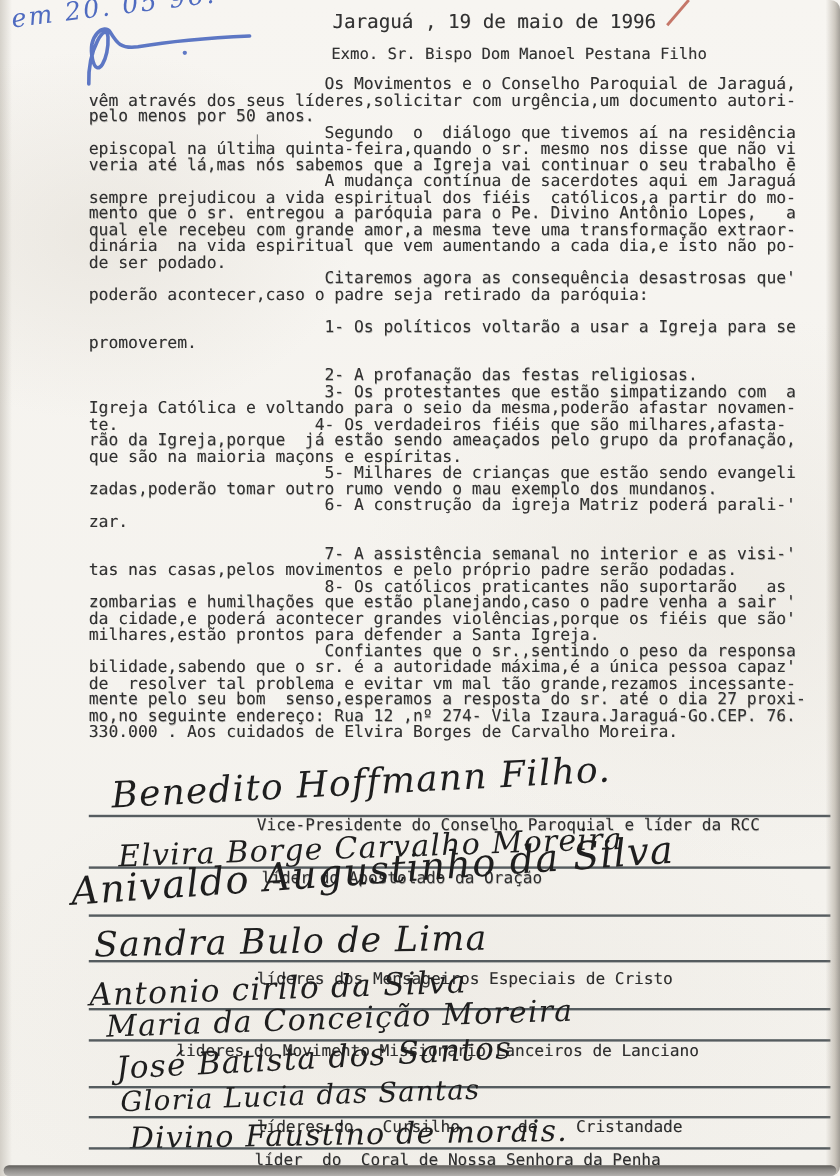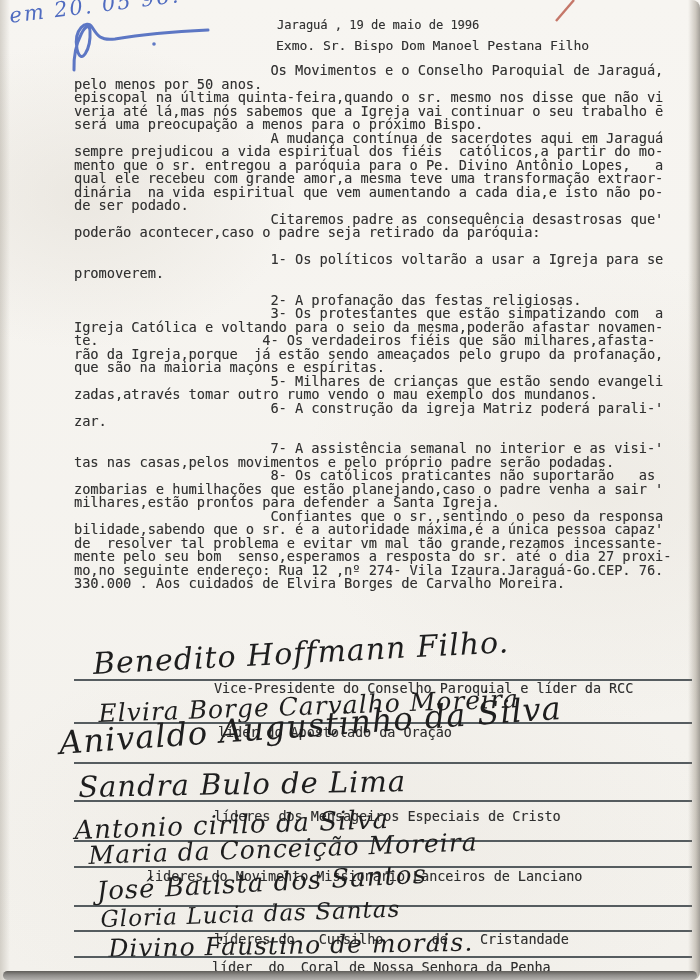--- a/index.html
+++ b/index.html
@@ -7,21 +7,21 @@
     position:absolute; left:0; top:0; width:700px; height:980px; overflow:hidden;
     background:
       radial-gradient(ellipse 300px 220px at 12% 20%, rgba(214,208,197,0.35), transparent 70%),
       radial-gradient(ellipse 420px 320px at 86% 50%, rgba(222,217,207,0.30), transparent 72%),
       radial-gradient(ellipse 520px 280px at 48% 86%, rgba(226,221,212,0.30), transparent 75%),
       linear-gradient(#f7f5f1, #f3f1ec);
     font-family:"DejaVu Sans Mono", monospace;
     color:#313131;
   }
   .typed{ text-shadow:0.3px 0.3px 0 rgba(45,45,45,0.35); }
-  .date-line{ position:absolute; left:277px; top:18px;  font-size:12px; white-space:pre;}
+  .date-line{ position:absolute; left:277px; top:8px;  font-size:16px; white-space:pre;}
   .recipient-line{ position:absolute; left:276px; top:38px; font-size:13px; white-space:pre;}
   .body-lines{ position:absolute; left:74px; top:64px; width:626px; }
   .tline{ height:13.5px; line-height:13.5px; font-size:13.6px; white-space:pre; }
   .annotation{
     position:absolute; left:8px; top:4px; color:#4f6bc0;
     font-family:"DejaVu Serif", serif; font-style:italic;
     font-size:21px; letter-spacing:2px; transform:rotate(-7deg); transform-origin:left top;
   }
   .flourish{ position:absolute; left:58px; top:14px; }
   .red-mark{ position:absolute; left:550px; top:0px; }
@@ -54,51 +54,53 @@
     <line x1="24" y1="0" x2="6" y2="21" stroke="#b95848" stroke-width="2.4" opacity="0.8"></line>
   </svg>
 
   <div class="date-line typed">Jaraguá , 19 de maio de 1996</div>
   <div class="recipient-line typed">Exmo. Sr. Bispo Dom Manoel Pestana Filho</div>
 
   <div class="stray-mark"></div>
 
   <div class="body-lines typed">
       <div class="tline">                        Os Movimentos e o Conselho Paroquial de Jaraguá,</div>
+      <div class="tline">vêm através dos seus líderes,solicitar com urgência,um documento autori-</div>
       <div class="tline">pelo menos por 50 anos.</div>
+      <div class="tline">                        Segundo  o  diálogo que tivemos aí na residência</div>
       <div class="tline">episcopal na última quinta-feira,quando o sr. mesmo nos disse que não vi</div>
       <div class="tline">veria até lá,mas nós sabemos que a Igreja vai continuar o seu trabalho ē</div>
-      <div class="tline">será uma preocupação a menos para o próximo Bispo.</div>
       <div class="tline">                        A mudança contínua de sacerdotes aqui em Jaraguá</div>
       <div class="tline">sempre prejudicou a vida espiritual dos fiéis  católicos,a partir do mo-</div>
       <div class="tline">mento que o sr. entregou a paróquia para o Pe. Divino Antônio Lopes,   a</div>
       <div class="tline">qual ele recebeu com grande amor,a mesma teve uma transformação extraor-</div>
       <div class="tline">dinária  na vida espiritual que vem aumentando a cada dia,e isto não po-</div>
       <div class="tline">de ser podado.</div>
-      <div class="tline">                        Citaremos padre as consequência desastrosas que'</div>
+      <div class="tline">                        Citaremos agora as consequência desastrosas que'</div>
       <div class="tline">poderão acontecer,caso o padre seja retirado da paróquia:</div>
       <div class="tline">&nbsp;</div>
       <div class="tline">                        1- Os políticos voltarão a usar a Igreja para se</div>
       <div class="tline">promoverem.</div>
       <div class="tline">&nbsp;</div>
       <div class="tline">                        2- A profanação das festas religiosas.</div>
       <div class="tline">                        3- Os protestantes que estão simpatizando com  a</div>
       <div class="tline">Igreja Católica e voltando para o seio da mesma,poderão afastar novamen-</div>
       <div class="tline">te.                    4- Os verdadeiros fiéis que são milhares,afasta-</div>
       <div class="tline">rão da Igreja,porque  já estão sendo ameaçados pelo grupo da profanação,</div>
       <div class="tline">que são na maioria maçons e espíritas.</div>
       <div class="tline">                        5- Milhares de crianças que estão sendo evangeli</div>
-      <div class="tline">zadas,através tomar outro rumo vendo o mau exemplo dos mundanos.</div>
+      <div class="tline">zadas,poderão tomar outro rumo vendo o mau exemplo dos mundanos.</div>
       <div class="tline">                        6- A construção da igreja Matriz poderá parali-'</div>
       <div class="tline">zar.</div>
       <div class="tline">&nbsp;</div>
       <div class="tline">                        7- A assistência semanal no interior e as visi-'</div>
       <div class="tline">tas nas casas,pelos movimentos e pelo próprio padre serão podadas.</div>
       <div class="tline">                        8- Os católicos praticantes não suportarão   as</div>
       <div class="tline">zombarias e humilhações que estão planejando,caso o padre venha a sair '</div>
+      <div class="tline">da cidade,e poderá acontecer grandes violências,porque os fiéis que são'</div>
       <div class="tline">milhares,estão prontos para defender a Santa Igreja.</div>
       <div class="tline">                        Confiantes que o sr.,sentindo o peso da responsa</div>
       <div class="tline">bilidade,sabendo que o sr. é a autoridade máxima,é a única pessoa capaz'</div>
       <div class="tline">de  resolver tal problema e evitar vm mal tão grande,rezamos incessante-</div>
       <div class="tline">mente pelo seu bom  senso,esperamos a resposta do sr. até o dia 27 proxi-</div>
       <div class="tline">mo,no seguinte endereço: Rua 12 ,nº 274- Vila Izaura.Jaraguá-Go.CEP. 76.</div>
       <div class="tline">330.000 . Aos cuidados de Elvira Borges de Carvalho Moreira.</div>
     </div>
 
   <div class="sig-name" style="left:92px; top:646px; font-size:30px; transform:rotate(-3deg);">Benedito Hoffmann Filho.</div>

